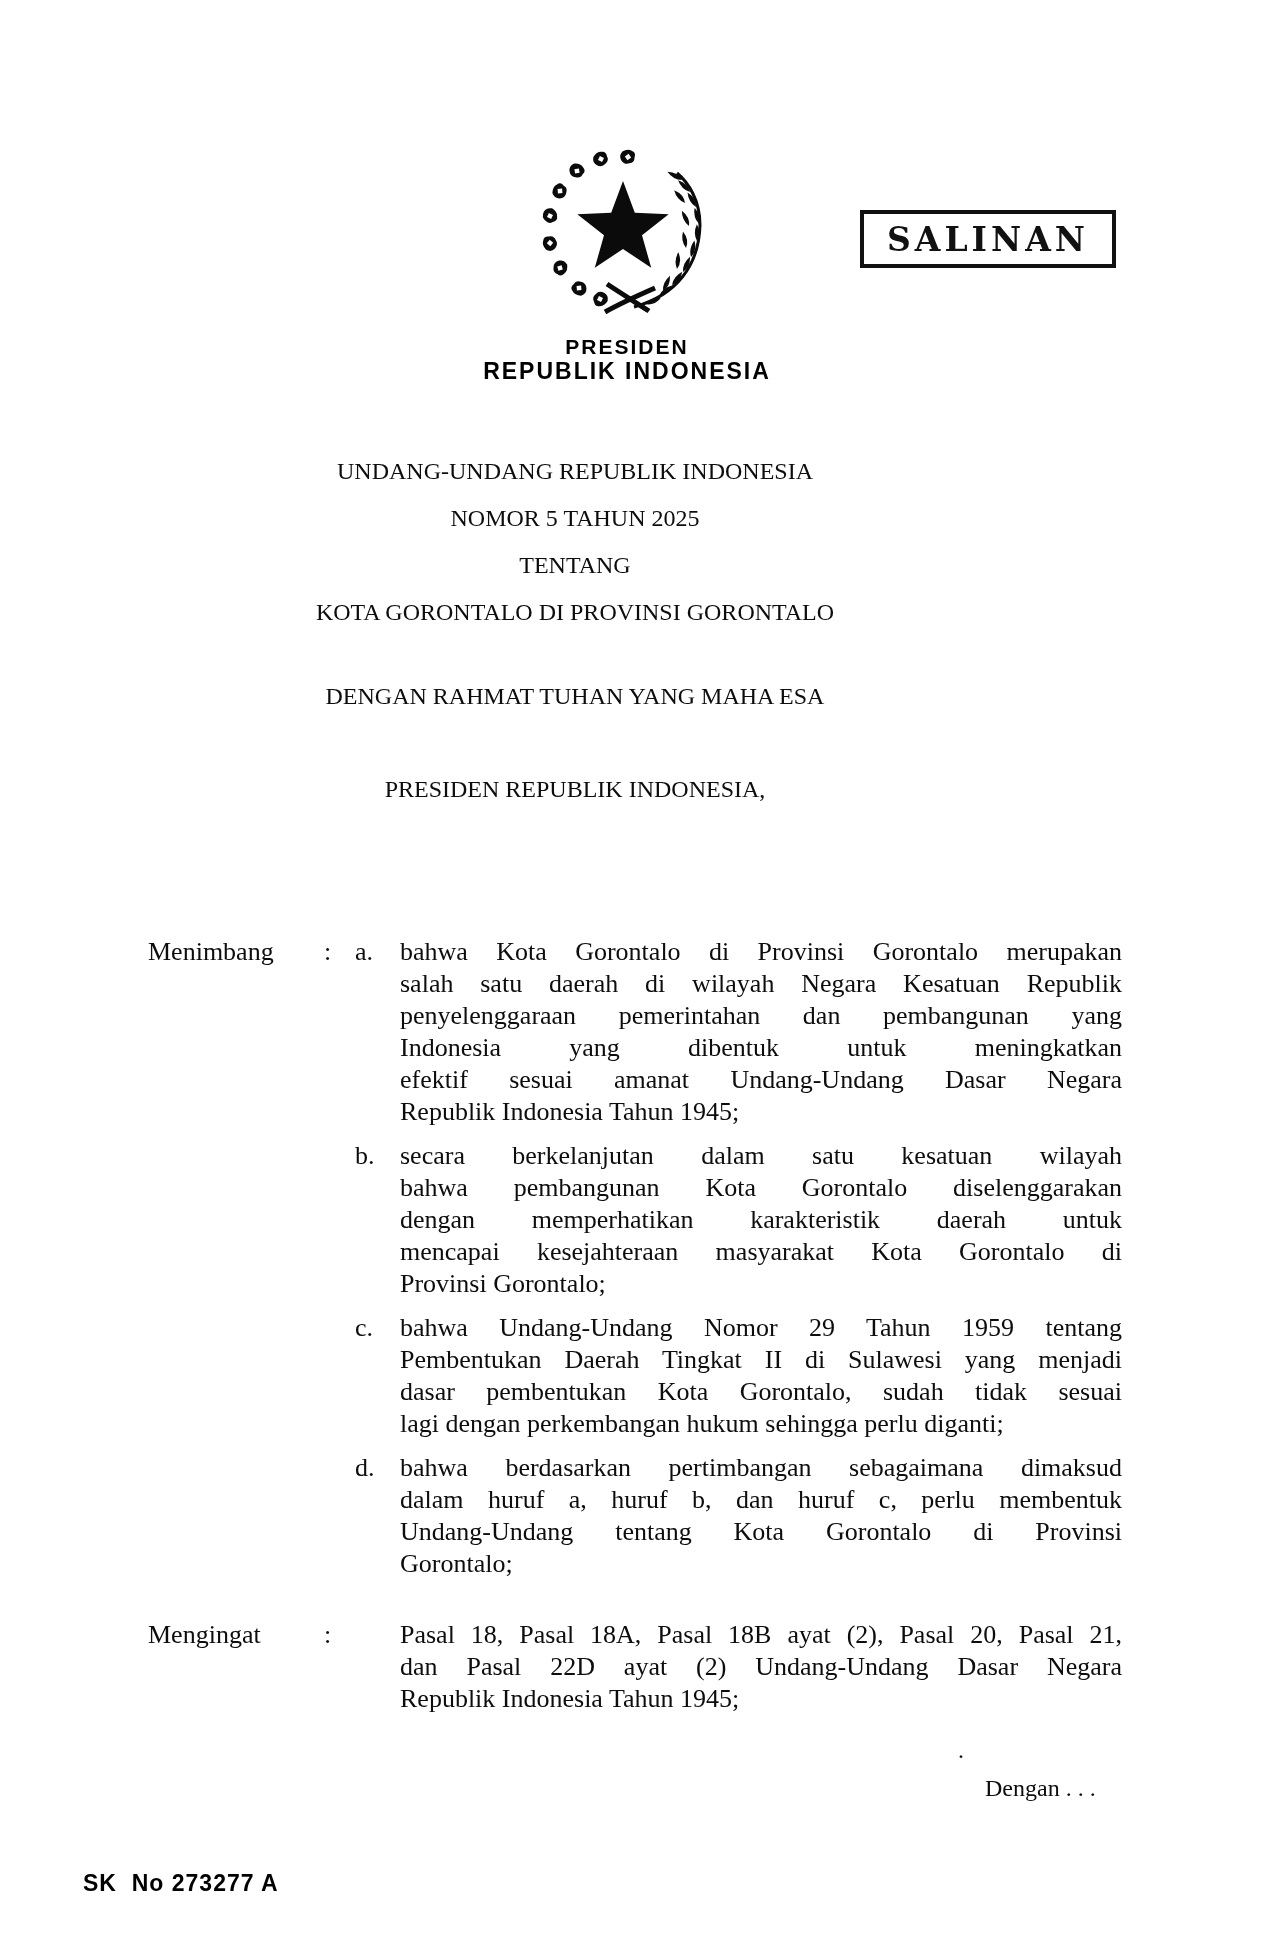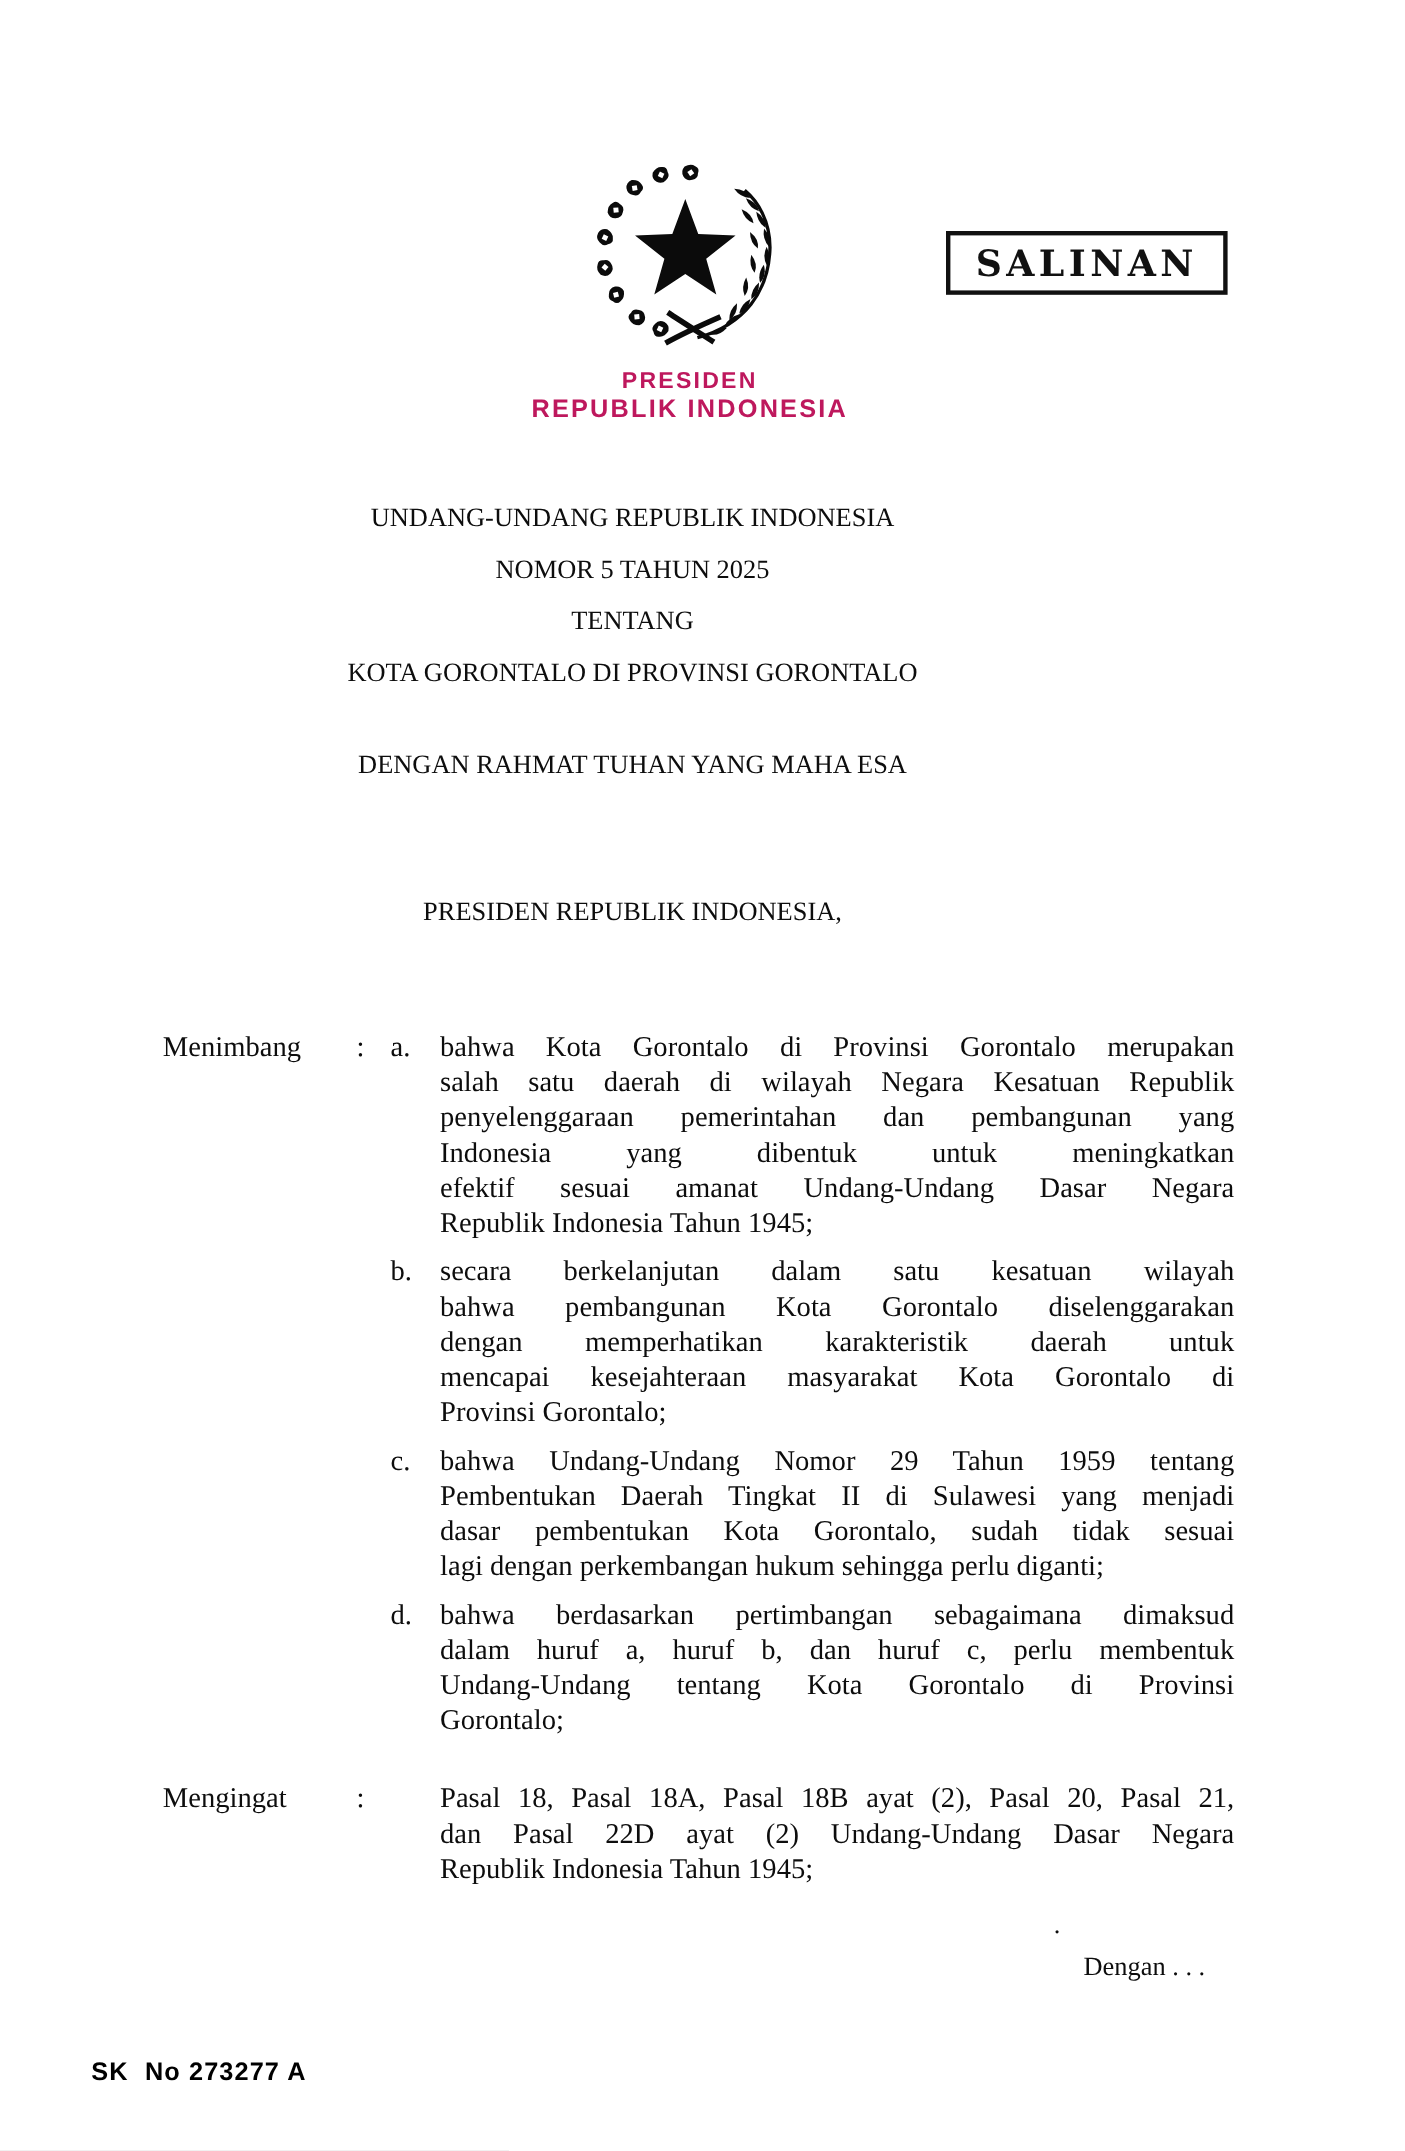--- a/index.html
+++ b/index.html
@@ -19,30 +19,30 @@
     position:absolute;left:860px;top:210px;width:256px;height:58px;
     border:4px solid #111;box-sizing:border-box;
     display:flex;align-items:center;justify-content:center;
   }
   .stamp span{
     font-family:"DejaVu Serif","Liberation Serif",serif;
     font-weight:700;font-size:33px;letter-spacing:4px;color:#111;
   }
   
   .letterhead{position:absolute;left:0;top:335px;width:1254px;text-align:center;
-    font-family:"Liberation Sans","DejaVu Sans",sans-serif;font-weight:700;color:#be185d;}
+    font-family:"Liberation Sans","DejaVu Sans",sans-serif;font-weight:700;color:#000000;}
   .lh1{font-size:21px;letter-spacing:2px;line-height:23px;}
   .lh2{font-size:23px;letter-spacing:2px;line-height:25px;margin-top:1px;}
   
   .titleblock{position:absolute;left:130px;top:448px;width:890px;text-align:center;}
   .titleblock div{font-size:24px;line-height:47px;}
   .invocation{position:absolute;left:130px;top:684px;width:890px;text-align:center;
     font-size:24px;line-height:24px;}
   .authority{position:absolute;left:130px;top:777px;width:890px;text-align:center;
-    font-size:24px;line-height:24px;margin-top:40px;}
+    font-size:24px;line-height:24px;}
   
   .body{position:absolute;left:148px;top:936px;width:974px;font-size:26px;line-height:32px;}
   .citingblock{position:absolute;left:148px;top:1619px;width:974px;font-size:26px;line-height:32px;}
   .row{display:flex;align-items:flex-start;}
   .row + .row{margin-top:12px;}
   .lbl{width:176px;flex:none;}
   .colon{width:31px;flex:none;}
   .mk{width:45px;flex:none;}
   .txt{width:722px;flex:none;}
   .jl{text-align:justify;text-align-last:justify;}

